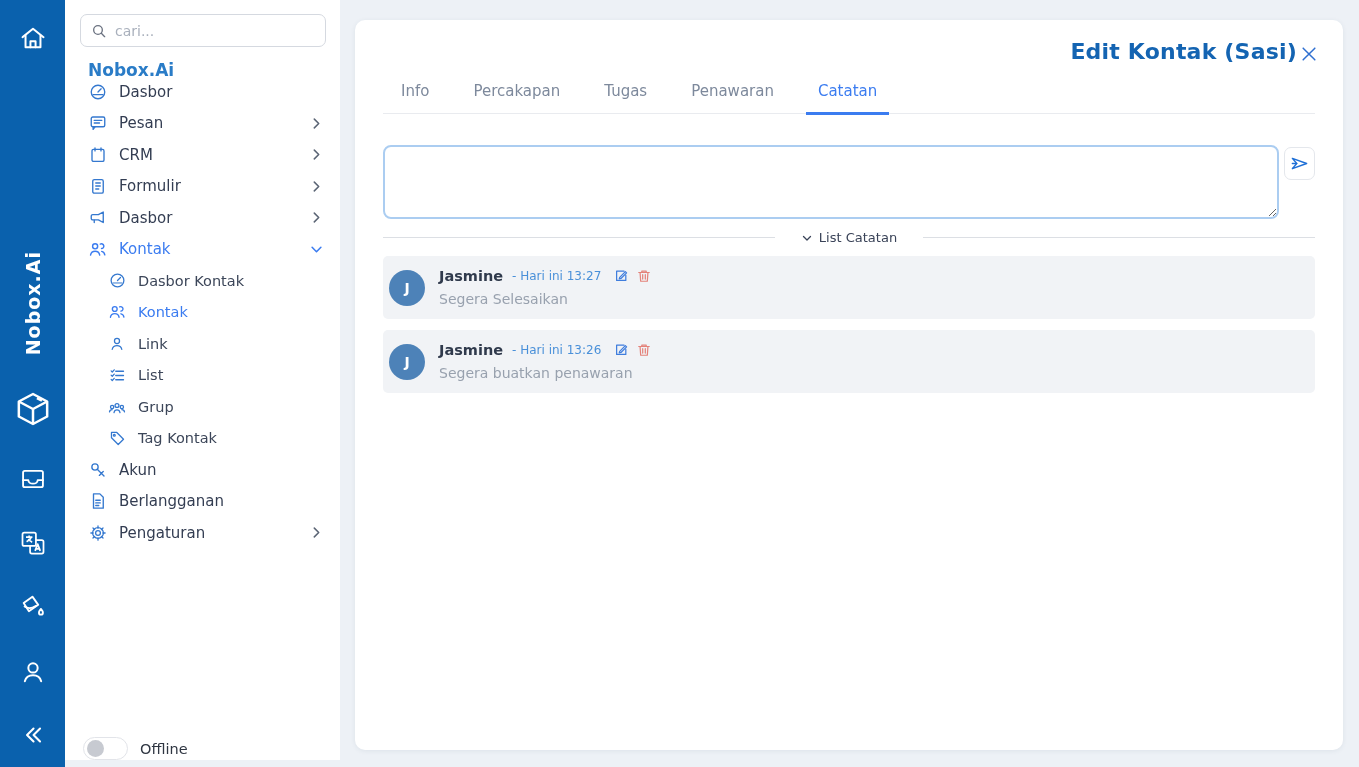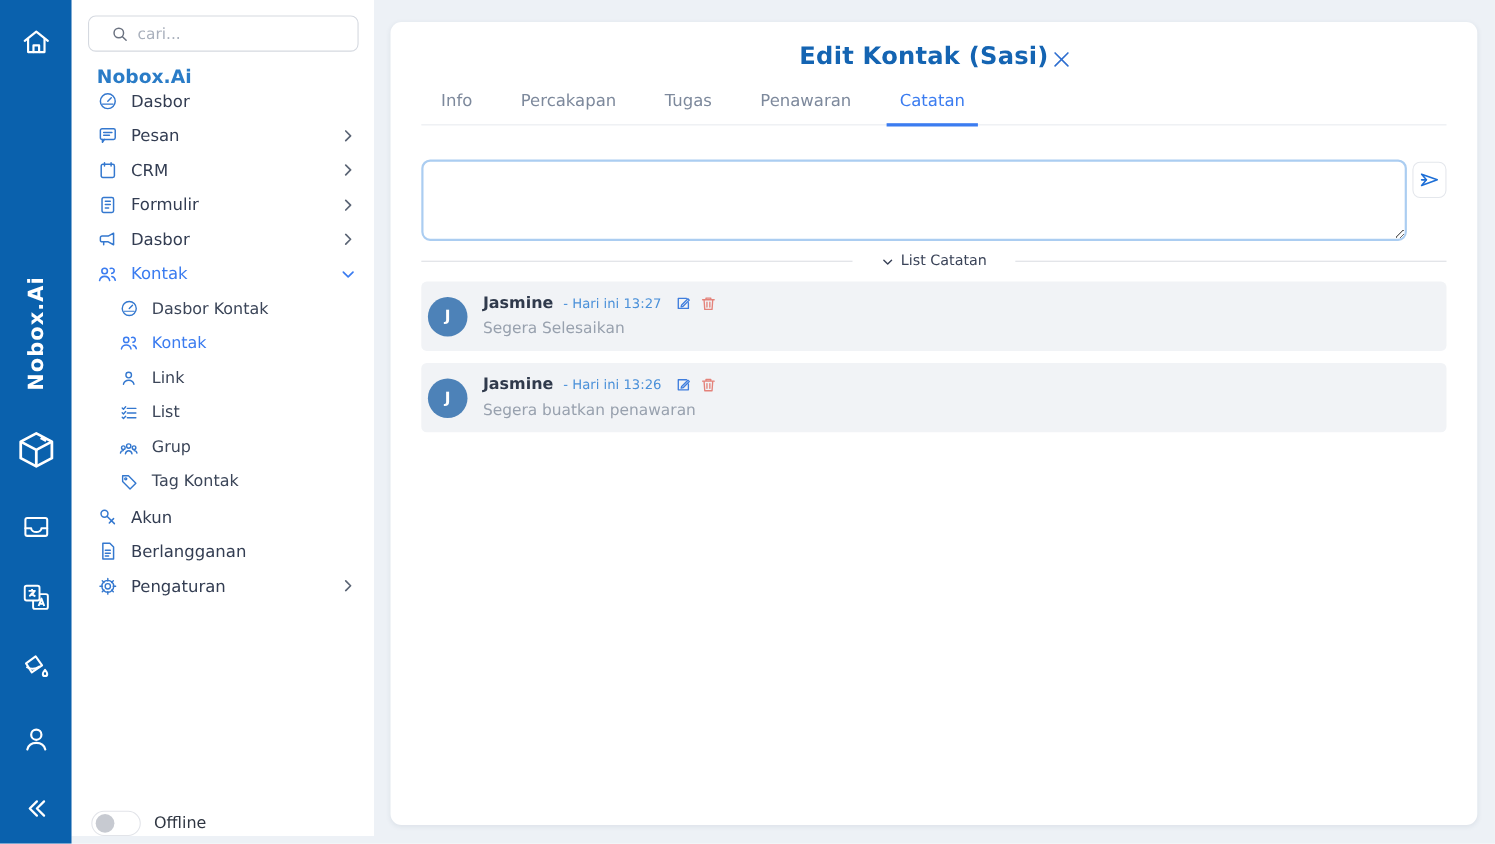--- a/index.html
+++ b/index.html
@@ -32,21 +32,21 @@
   }
 
   
   .sidebar {
     position:absolute; left:65px; top:0; width:275px; height:760px;
     background:#fff; z-index:2;
   }
   .search-box {
     position:absolute; left:15px; top:14px; width:246px; height:33px;
     border:1px solid #d5d9e0; border-radius:7px;
-    display:flex; align-items:center; padding:0 20px; gap:8px; background:#fff;
+    display:flex; align-items:center; padding:0 10px; gap:8px; background:#fff;
   }
   .search-box svg { color:#6b7280; flex:none; }
   .search-box input {
     border:none; outline:none; flex:1; font-size:14px;
     font-family:inherit; color:#333d52; background:transparent;
   }
   .search-box input::placeholder { color:#a9b0bc; }
   .sb-brand {
     position:absolute; left:23px; top:60px;
     font-size:17px; font-weight:bold; color:#2a7cc7; cursor:pointer;
@@ -77,21 +77,21 @@
   .offline-label { font-size:14.5px; color:#2f3642; }
 
   
   .main-panel {
     position:absolute; left:355px; top:20px; width:988px; height:730px;
     background:#fff; border-radius:10px;
     box-shadow:0 1px 5px rgba(40,60,90,0.08);
     padding:0 28px; z-index:1;
   }
   .panel-header {
-    display:flex; justify-content:center; align-items:flex-start;
+    display:flex; justify-content:flex-end; align-items:flex-start;
     padding-top:19px;
   }
   .panel-title { font-size:22px; font-weight:bold; color:#1464b2; letter-spacing:0.2px; }
   .close-btn {
     margin-top:3px; margin-right:-6px; color:#2f6fd0; cursor:pointer;
     background:none; border:none; padding:2px;
   }
   .tabs {
     display:flex; margin-top:16px; padding-left:6px; gap:20px;
     border-bottom:1px solid #e9ebef;

